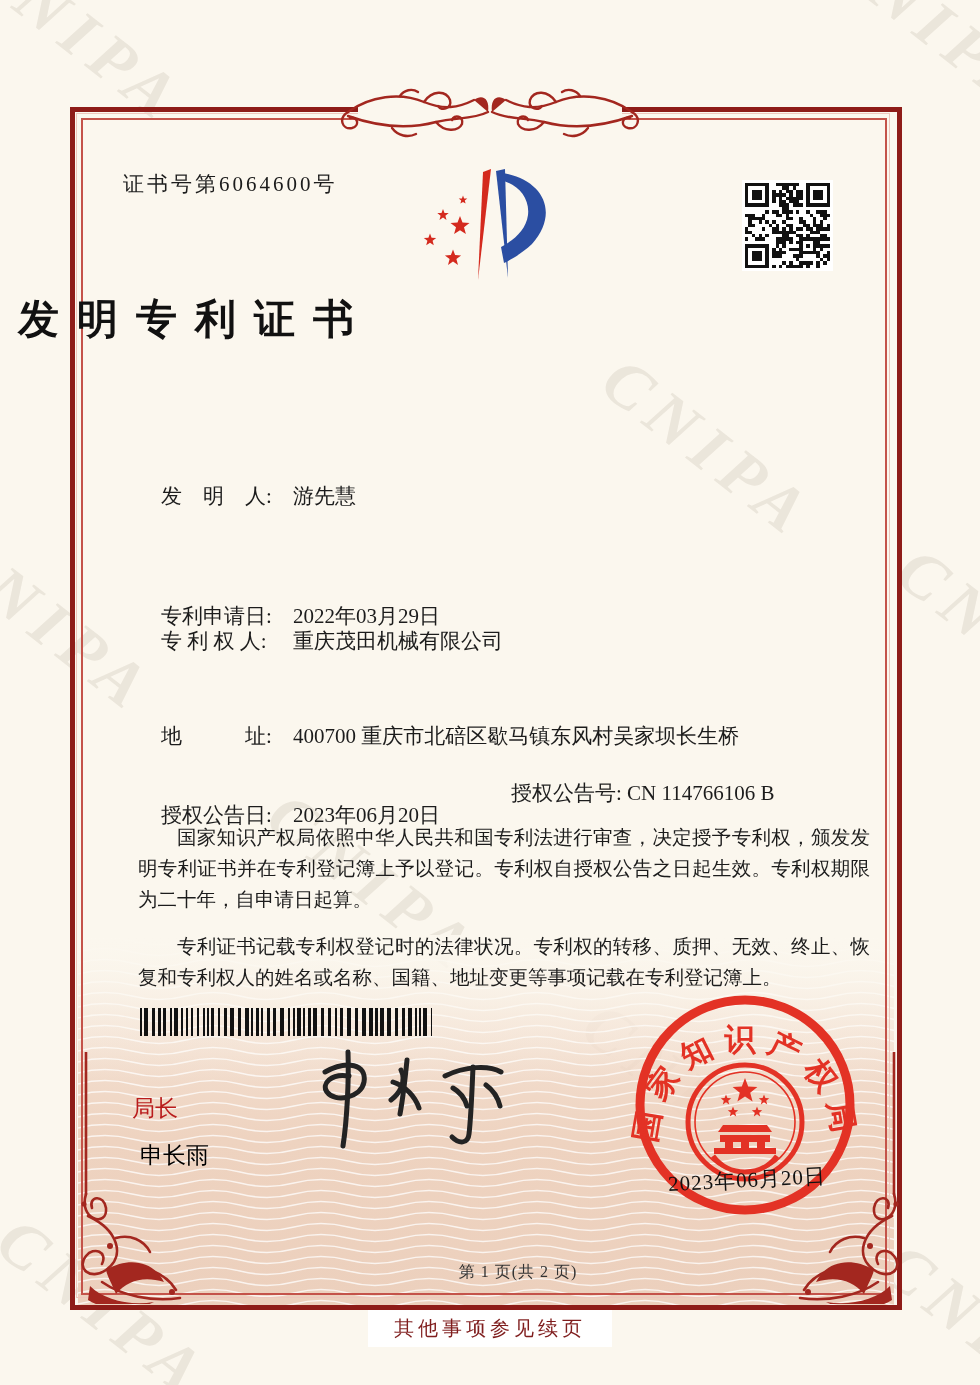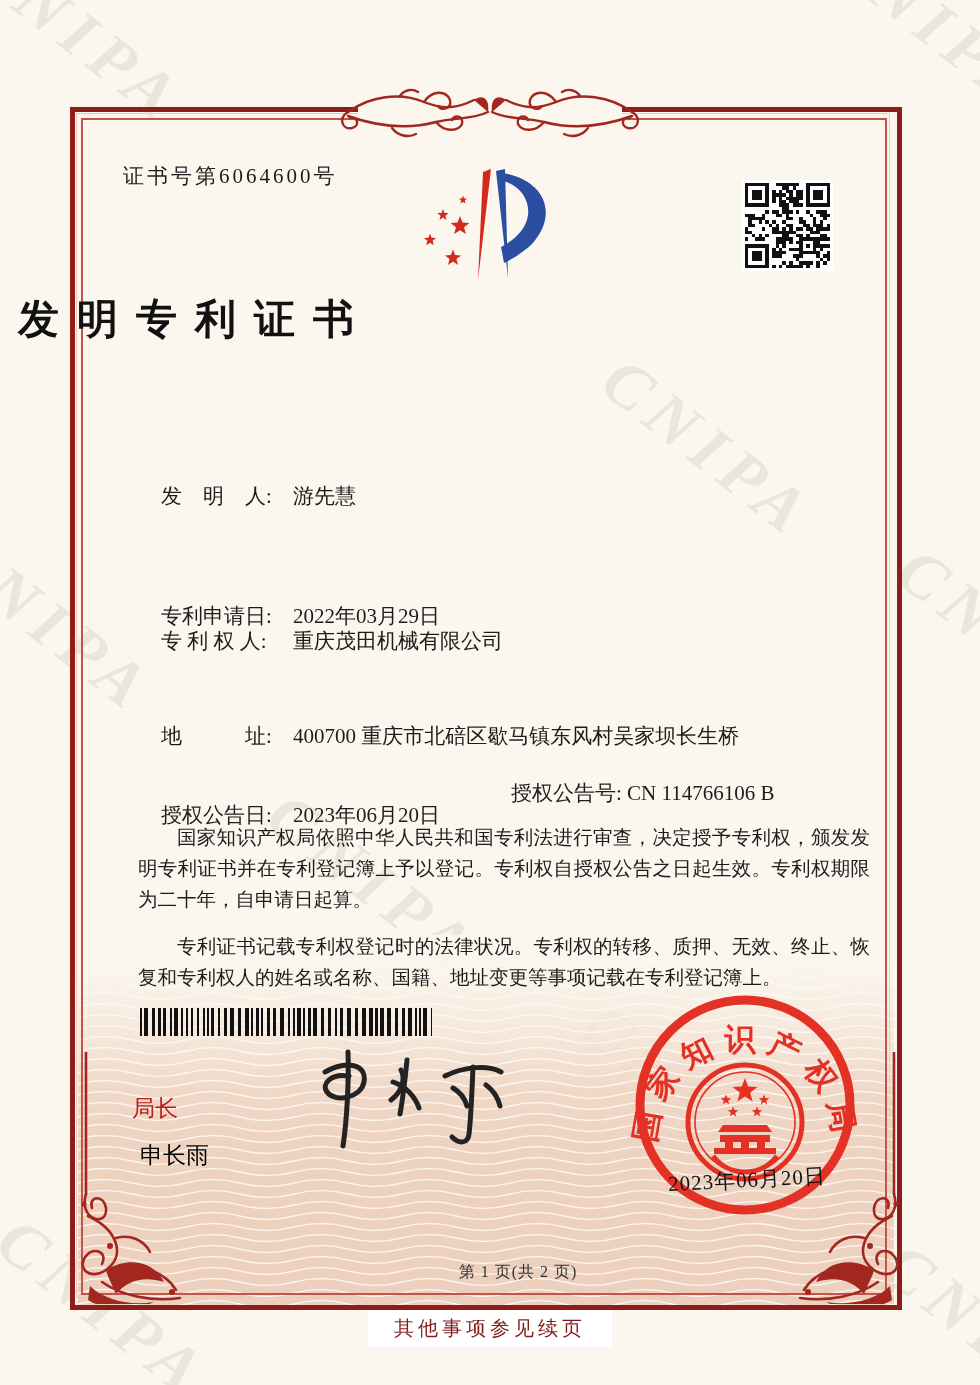--- a/index.html
+++ b/index.html
@@ -21,21 +21,21 @@
     border:2px solid #c4534a;}
   .frame-gap{position:absolute;left:76px;top:113px;width:812px;height:1183px;
     border:1px solid #eec7bd;}
   
   .guilloche{position:absolute;left:78px;top:935px;width:816px;height:370px;
     background:linear-gradient(to bottom,rgba(240,214,197,0) 0%,rgba(240,214,197,0.65) 22%,#eed3c0 55%,#ecd0bd 100%);}
   .guilloche svg{position:absolute;left:0;top:0;}
   .guilloche-fade{position:absolute;left:0;top:0;width:100%;height:40%;
     background:linear-gradient(to bottom,#fbf7ee 0%,rgba(251,247,238,0) 100%);}
   
-  .cert-number{position:absolute;left:123px;top:162px;font-size:21px;letter-spacing:3px;}
+  .cert-number{position:absolute;left:123px;top:170px;font-size:21px;letter-spacing:3px;}
   .logo{position:absolute;left:408px;top:160px;}
   .qr{position:absolute;left:742px;top:180px;width:85px;height:85px;background:#fff;padding:3px;}
   .title{position:absolute;left:0;top:292px;width:980px;text-align:left;
     font-size:41px;font-weight:bold;letter-spacing:18px;text-indent:18px;color:#111;}
   
   .field-row{position:absolute;left:140px;font-size:21px;white-space:pre;}
   .field-label{display:inline-block;min-width:132px;white-space:pre;}
   .field-value{white-space:pre;}
   
   .legal{position:absolute;left:138px;top:806px;width:732px;font-size:19.5px;

